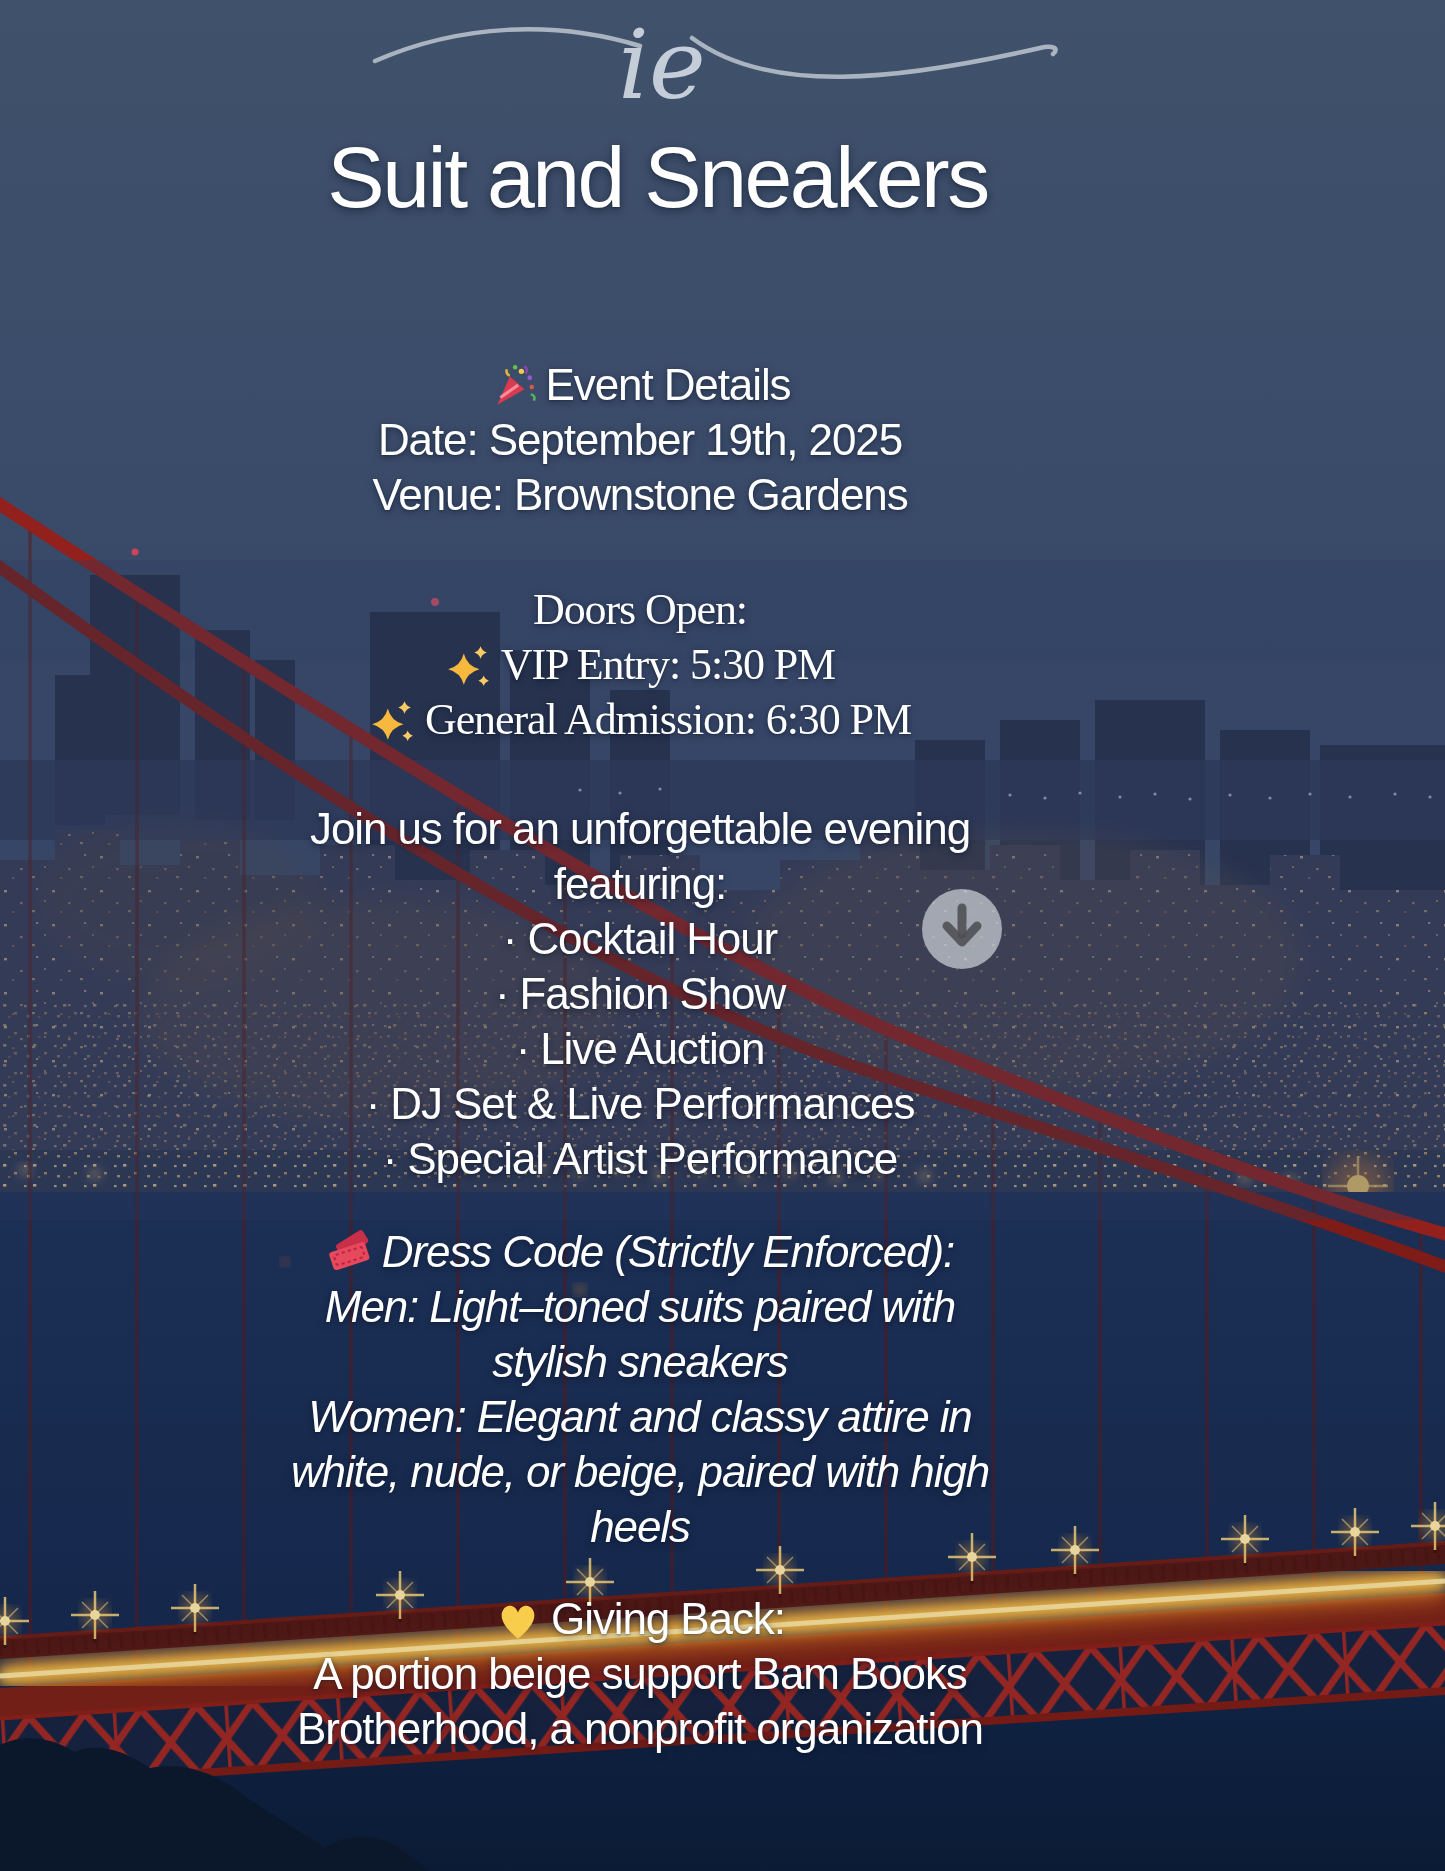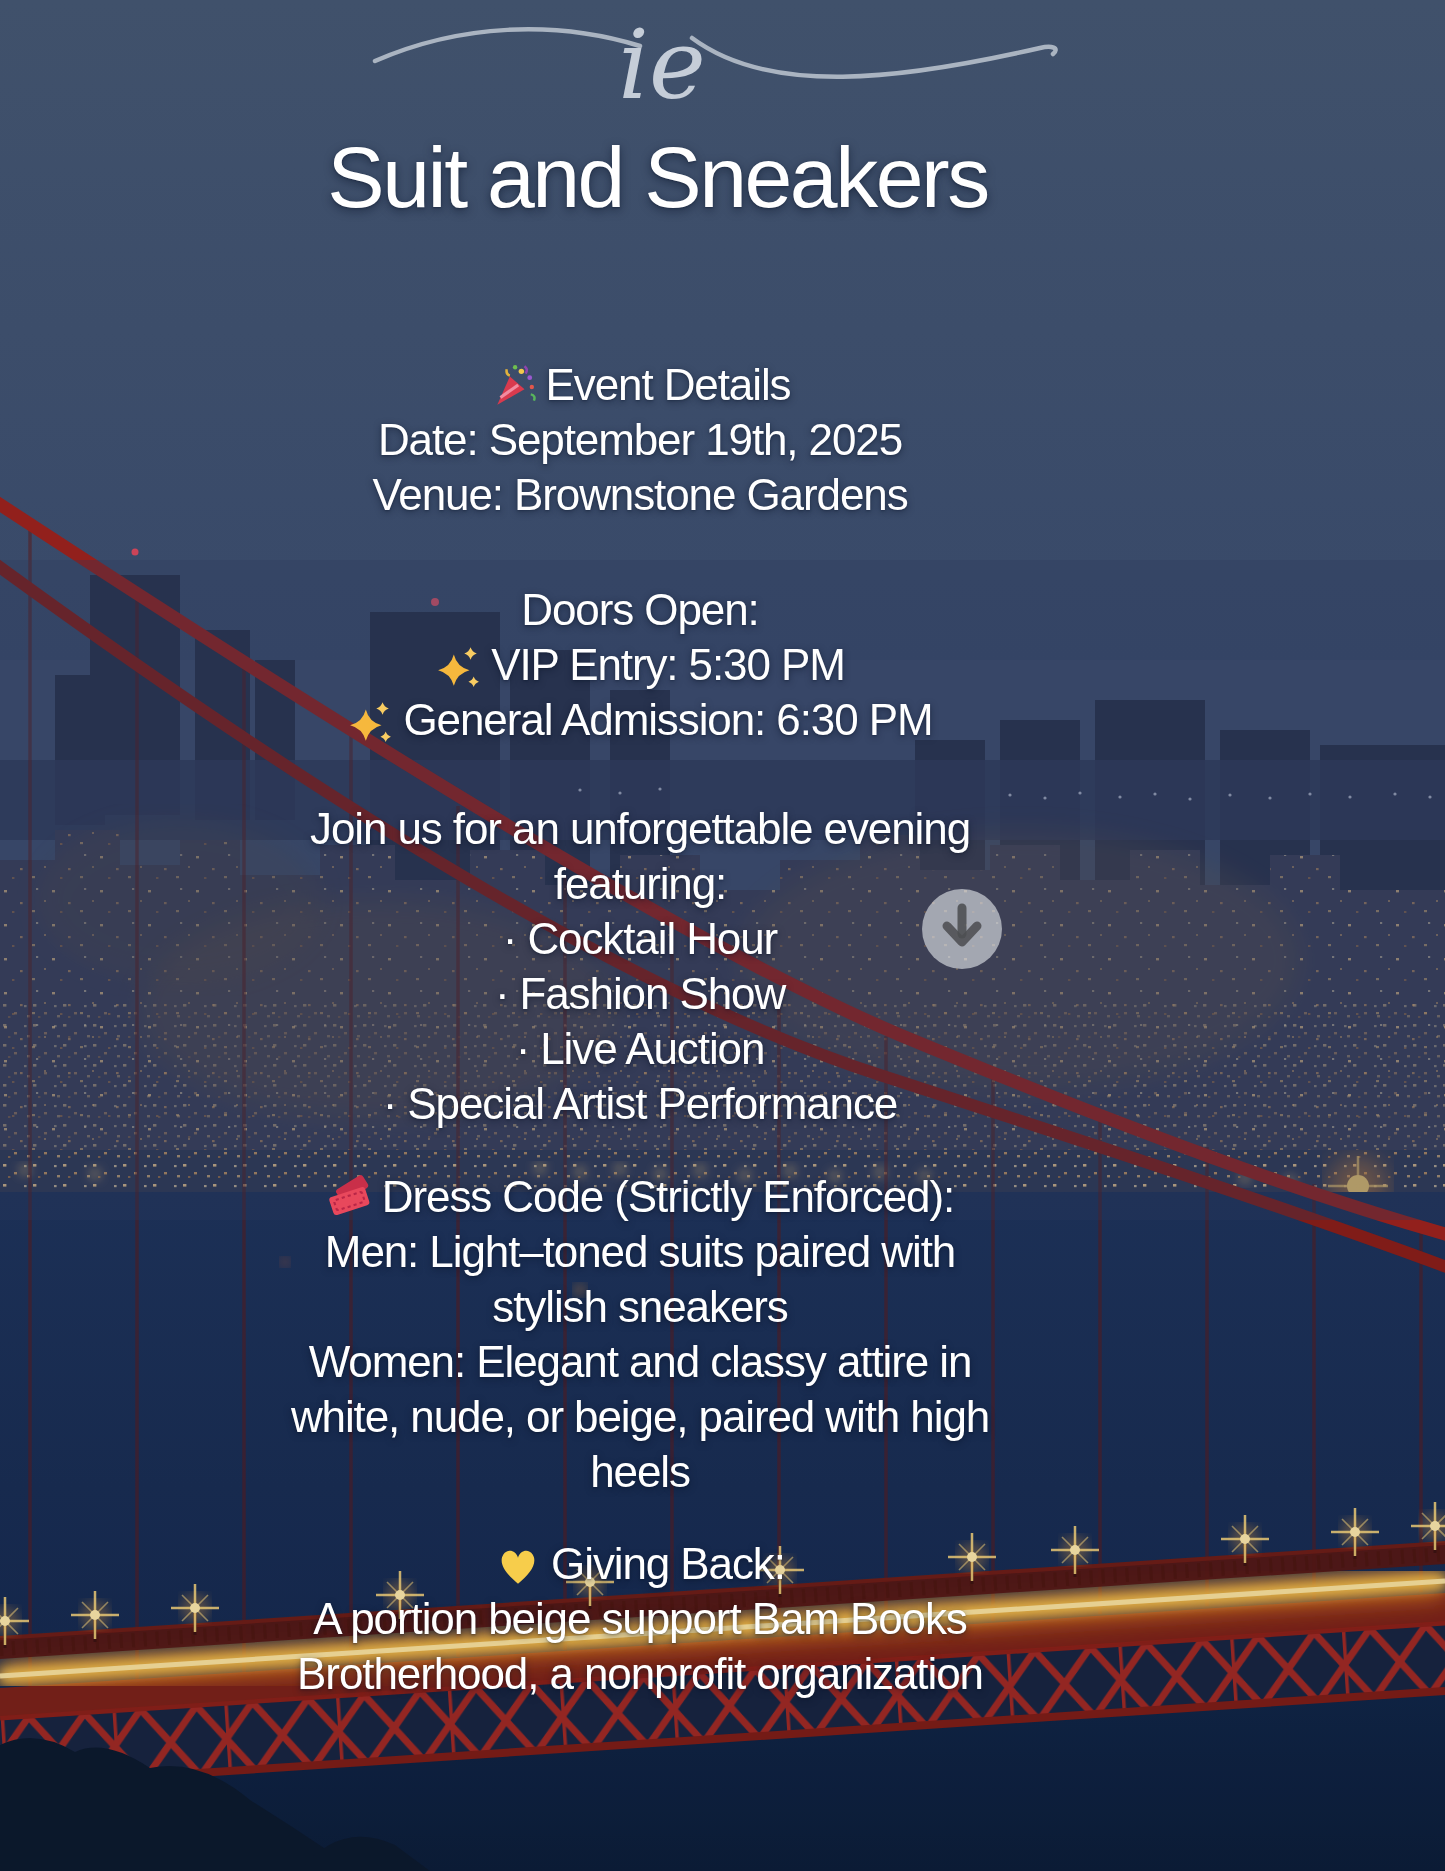--- a/index.html
+++ b/index.html
@@ -11,21 +11,21 @@
   .brand-name{position:absolute;left:0;top:70px;width:1220px;text-align:center;
         font-size:63px;font-weight:400;letter-spacing:3px;color:#b3bcc9;
         text-shadow:0 2px 5px rgba(15,25,45,.35);}
   .title{position:absolute;left:0;top:128px;width:1315px;text-align:center;
         font-size:86px;font-weight:400;letter-spacing:-2.5px;color:#ffffff;
         text-shadow:0 3px 10px rgba(8,18,38,.5),0 1px 2px rgba(8,18,38,.35);}
   .body-copy{position:absolute;left:0;top:357px;width:1280px;text-align:center;color:#ffffff;
         font-size:44px;line-height:55px;letter-spacing:-1.1px;font-weight:400;
         text-shadow:0 2px 7px rgba(8,18,38,.5),0 1px 2px rgba(8,18,38,.3);}
   .line{white-space:nowrap;}
-  .mt60{margin-top:60px;} .mt42{margin-top:54px;} .mt38{margin-top:38px;} .mt37{margin-top:37px;}
+  .mt60{margin-top:60px;font-family:Liberation Serif, serif;} .mt42{margin-top:54px;} .mt38{margin-top:38px;font-style:italic;} .mt37{margin-top:37px;}
   .ico{display:inline-block;width:46px;height:46px;vertical-align:-9px;margin-right:10px;}
   .ico svg{width:100%;height:100%;display:block;}
   .bullet{margin-right:11px;}
   .scroll-ind{position:absolute;left:921px;top:888px;width:82px;height:82px;cursor:pointer;}
   .scroll-ind svg{width:100%;height:100%;display:block;}
 </style>
 </head>
 <body>
 
 <div class="page">
@@ -258,20 +258,21 @@
         </span><span>General Admission: 6:30 PM</span>
       </div>
     </div>
 
     <div class="sec mt42">
       <div class="line">Join us for an unforgettable evening</div>
       <div class="line">featuring:</div>
       <div class="line"><span class="bullet">·</span><span>Cocktail Hour</span></div>
       <div class="line"><span class="bullet">·</span><span>Fashion Show</span></div>
       <div class="line"><span class="bullet">·</span><span>Live Auction</span></div>
+      <div class="line"><span class="bullet">·</span><span>DJ Set &amp; Live Performances</span></div>
       <div class="line"><span class="bullet">·</span><span>Special Artist Performance</span></div>
     </div>
 
     <div class="sec mt38">
       <div class="line">
         <span class="ico">
           <svg viewBox="0 0 44 44">
             <rect x="10" y="6" width="30" height="14" rx="3" transform="rotate(-32 25 13)" fill="#c92f49"></rect>
             <g transform="rotate(-18 22 24)">
               <rect x="4" y="16" width="36" height="18" rx="3" fill="#e8485c"></rect>

